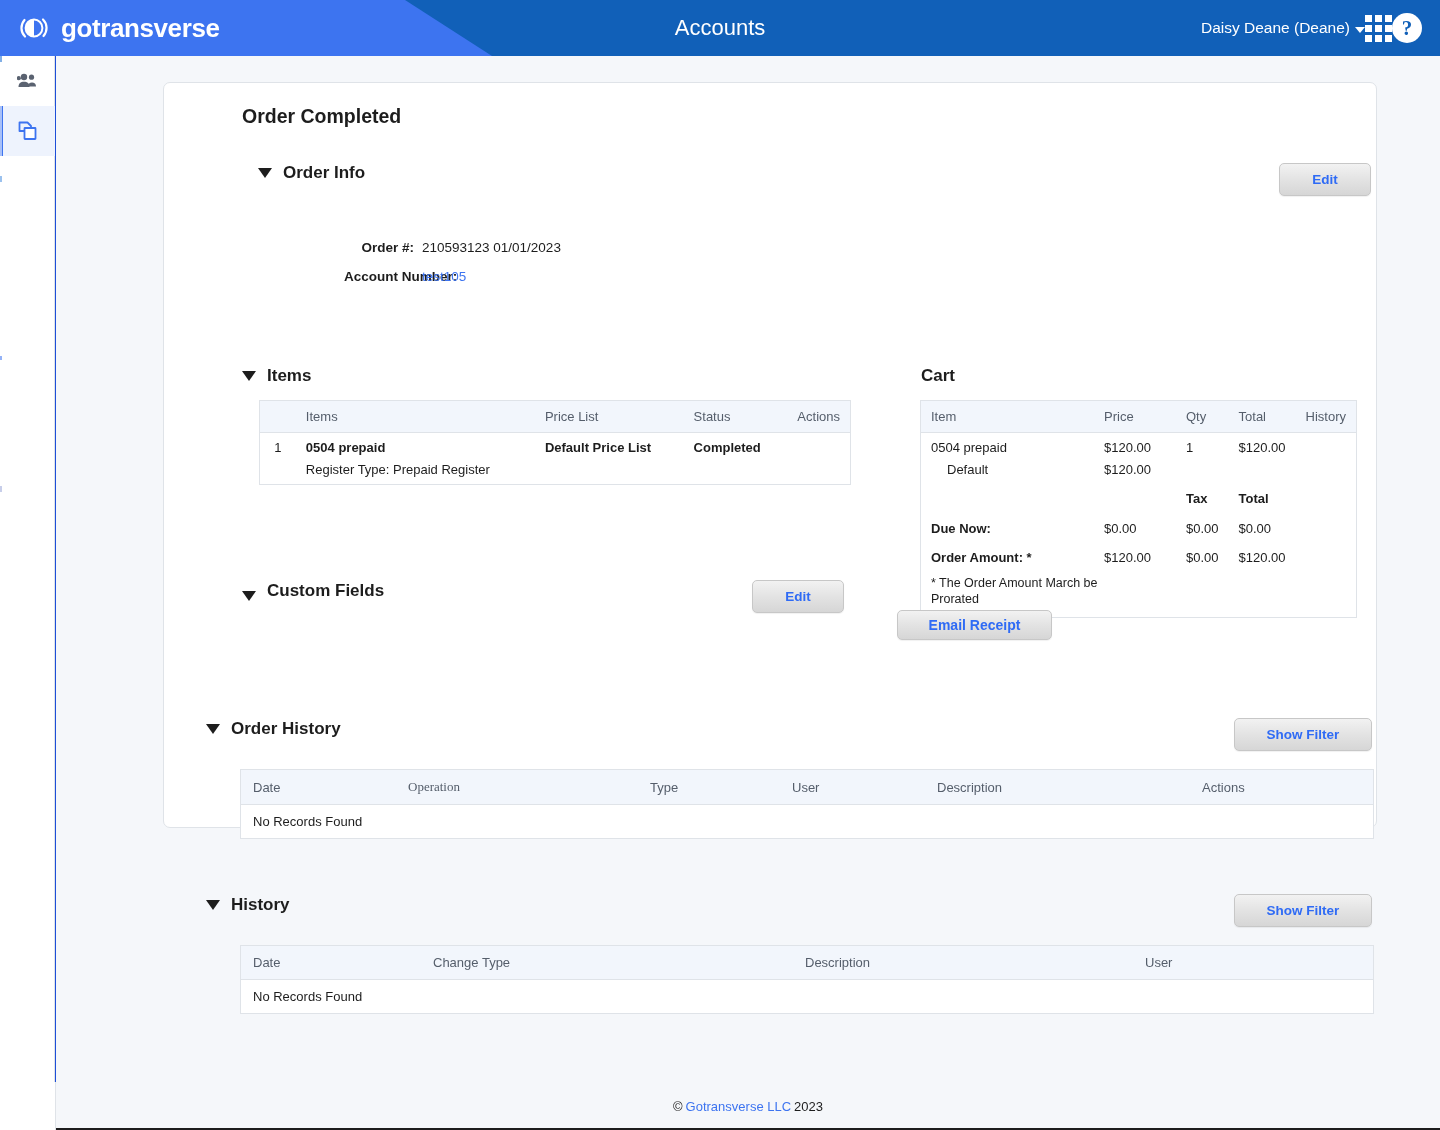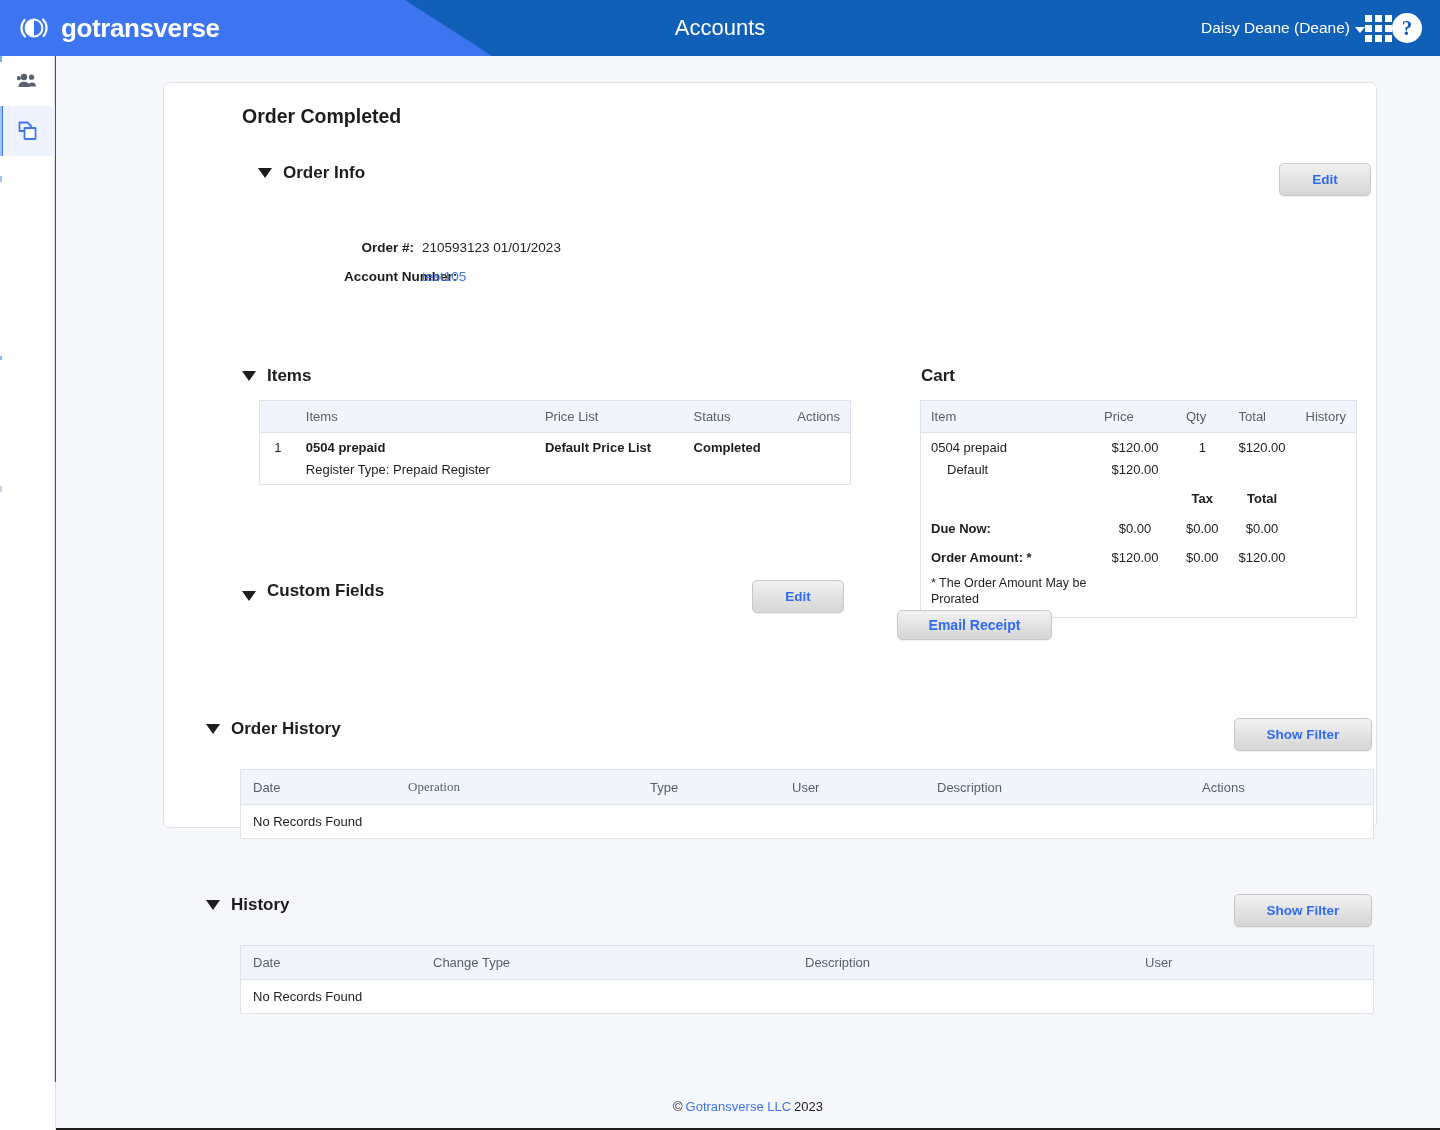--- a/index.html
+++ b/index.html
@@ -186,21 +186,21 @@
     border-bottom: 1px solid #dfe3e8;
     text-align: left;
     white-space: nowrap;
   }
   .tbl tbody td {
     padding: 7px 10px; color: #1d1d1d; vertical-align: top;
   }
   .tbl tbody tr.sub td { padding-top: 0; }
   .b { font-weight: bold; }
   .muted { color: #9298a3; }
-  .r { text-align: center; }
+  .r { text-align: left; }
   .c { text-align: center; }
 
   
   .tbl-empty thead th { padding: 9px 12px; color: #555e6b; }
   .tbl-empty tbody td {
     padding: 9px 12px; border-top: 1px solid #dfe3e8; color: #1d1d1d;
   }
 
   
   .cart-note {
@@ -388,21 +388,21 @@
             </tr>
             <tr>
               <td class="b">Order Amount: *</td>
               <td class="r">$120.00</td>
               <td class="r">$0.00</td>
               <td class="r">$120.00</td>
               <td></td>
             </tr>
             <tr>
               <td colspan="3" style="padding-top:4px; padding-bottom:10px;">
-                <div class="cart-note" style="max-width:180px;">* The Order Amount May be Prorated</div>
+                <div class="cart-note" style="max-width:180px;">* The Order Amount March be Prorated</div>
               </td>
               <td></td>
                 <td></td>
             </tr>
           </tbody>
         </table>
       </div>
 
       <div class="btn-gray" style="left:733px; top:527px; width:155px; height:30px; font-size:14px;">Email Receipt</div>
 

